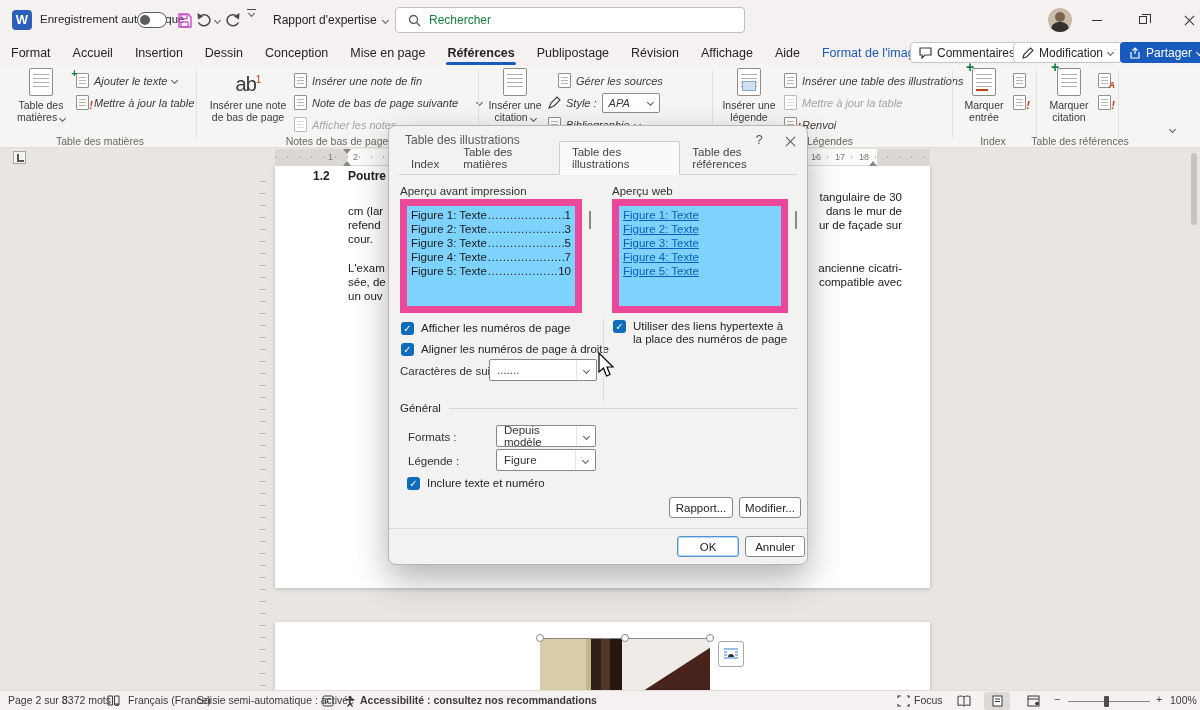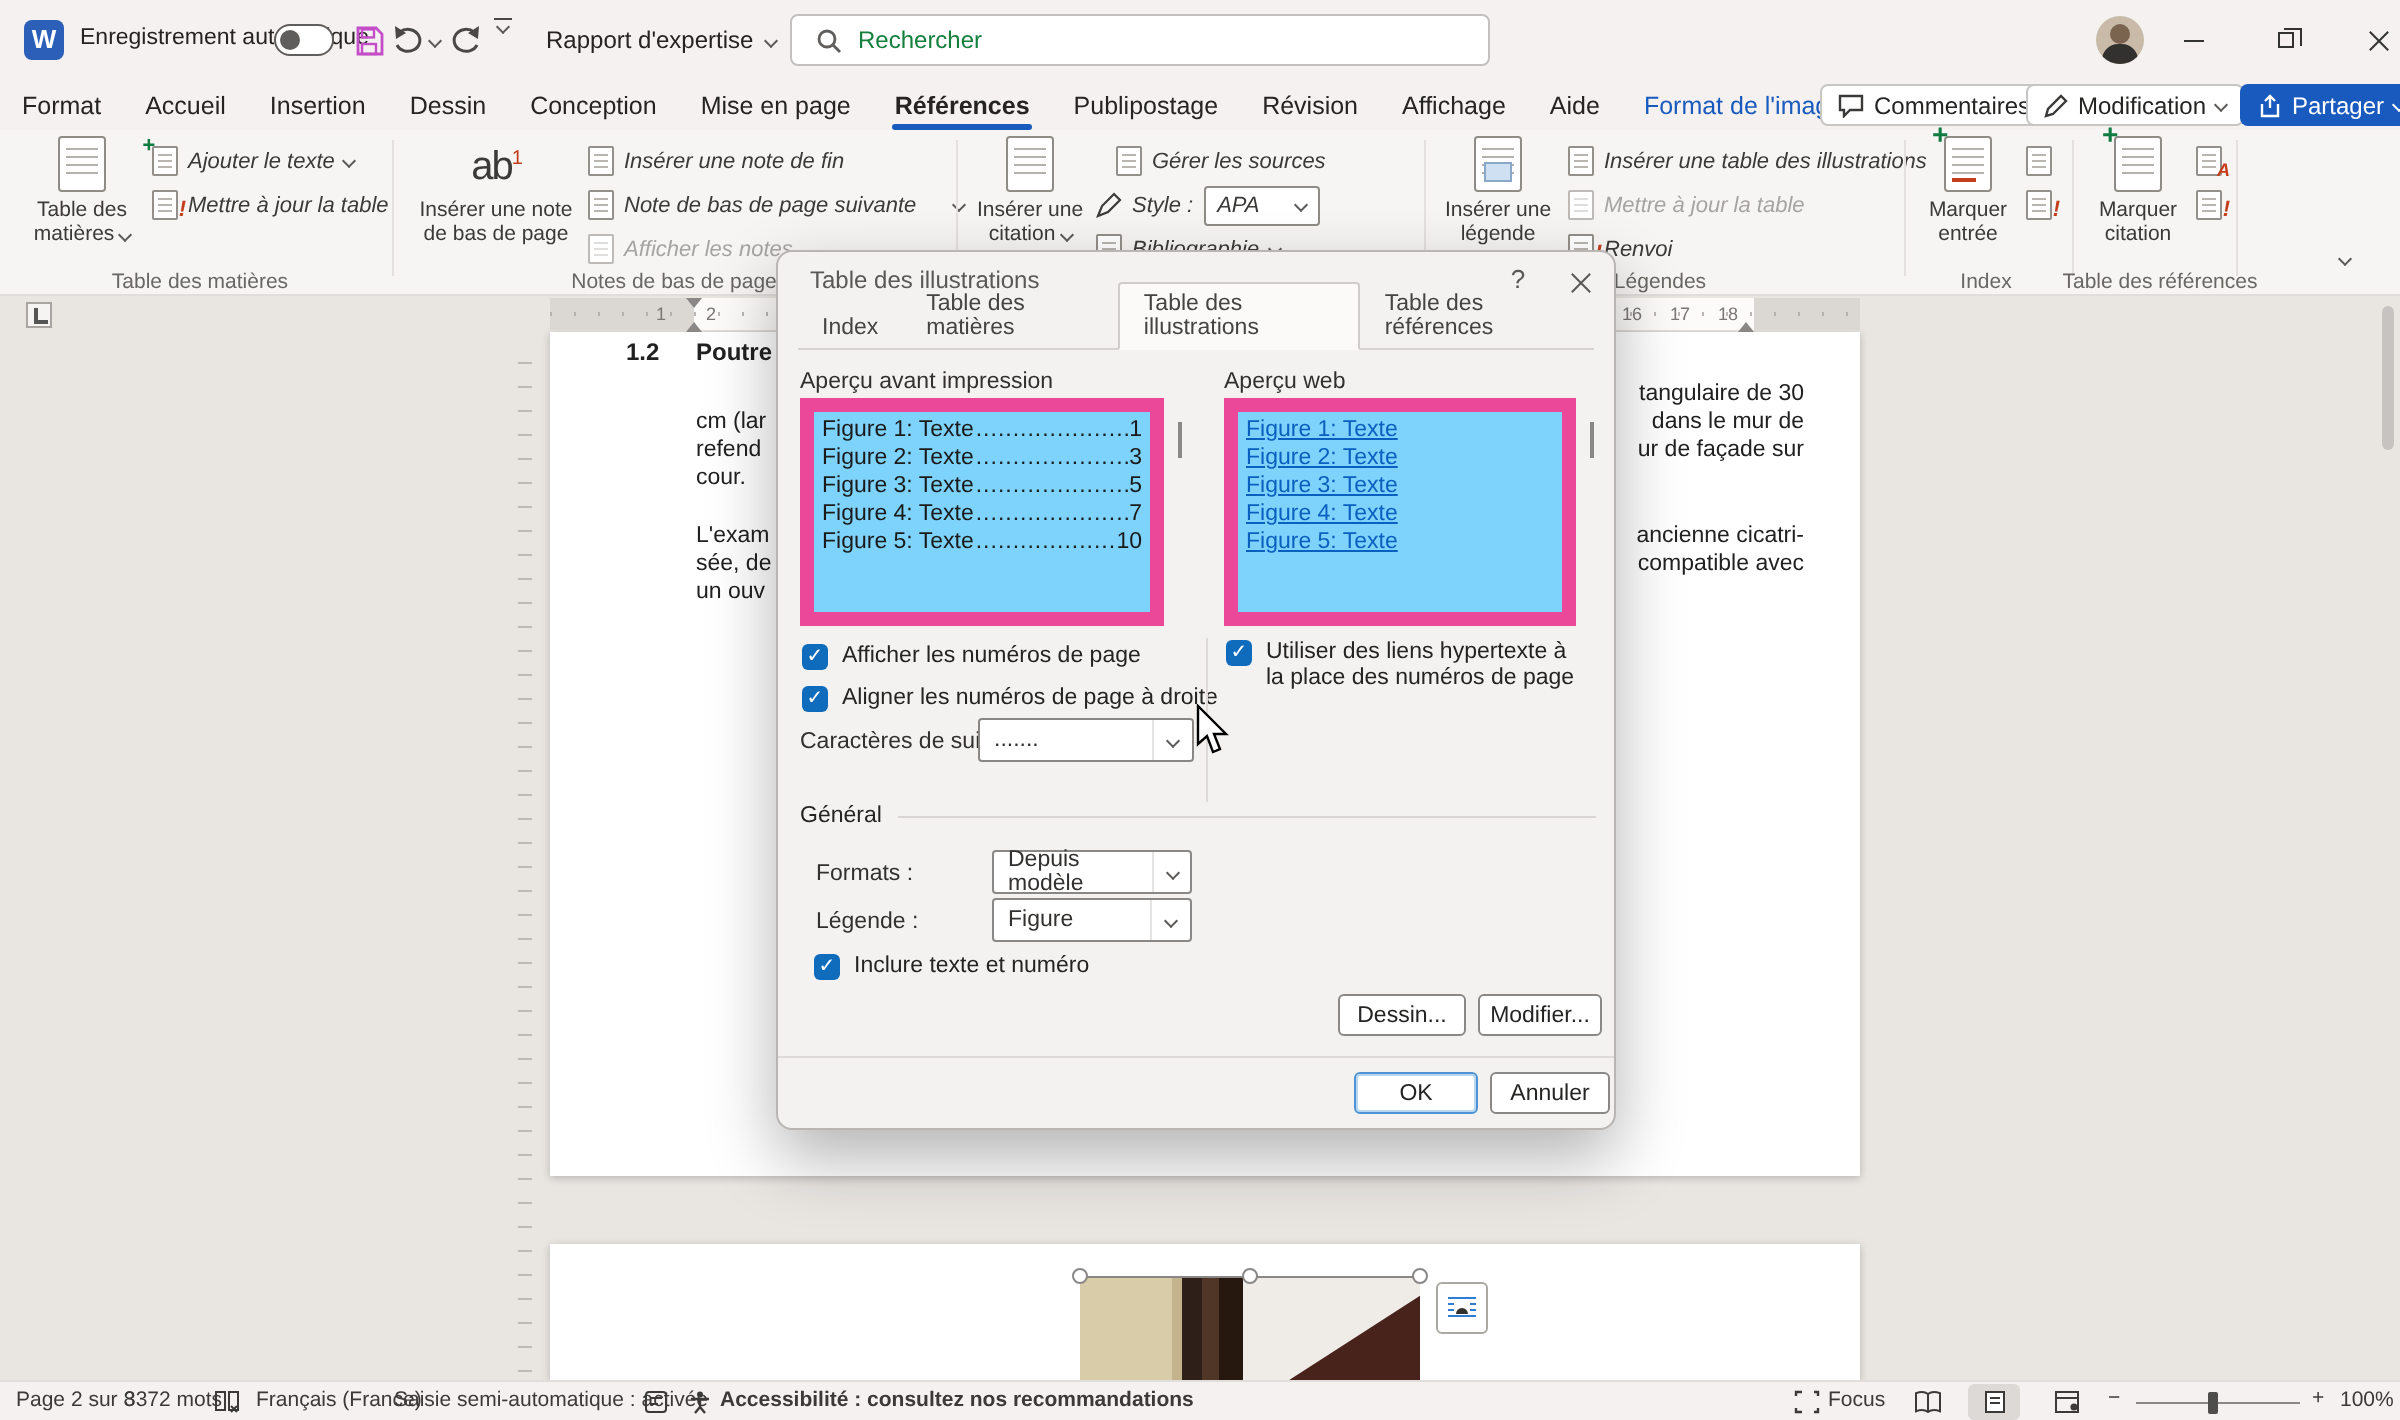--- a/index.html
+++ b/index.html
@@ -480,21 +480,21 @@
     <span>Figure</span>
     <span class="chvzone">
         <span class="chv"></span>
       </span>
   </div>
   <div class="cb" style="left:18px;top:351px;">
     <span class="cbx">✓</span>
     <span>Inclure texte et numéro</span>
   </div>
 
-  <div class="dbtn" style="left:280px;top:371px;width:64px;height:21px;">Dessin...</div>
+  <div class="dbtn" style="left:280px;top:371px;width:64px;height:21px;">Rapport...</div>
   <div class="dbtn" style="left:350px;top:371px;width:62px;height:21px;">Modifier...</div>
 
   <div class="dfoot-line"></div>
   <div class="dbtn primary" style="left:288px;top:410px;width:62px;height:21px;">OK</div>
   <div class="dbtn" style="left:356px;top:410px;width:60px;height:21px;">Annuler</div>
 </div>
 
 <svg class="cursor" width="18" height="27" viewBox="0 0 18 27">
   <path d="M1 1 L1 20 L5.5 16 L8.5 24 L12 22.5 L9 15 L15 15 Z" fill="#fff" stroke="#000" stroke-width="1.2"></path>
 </svg>

